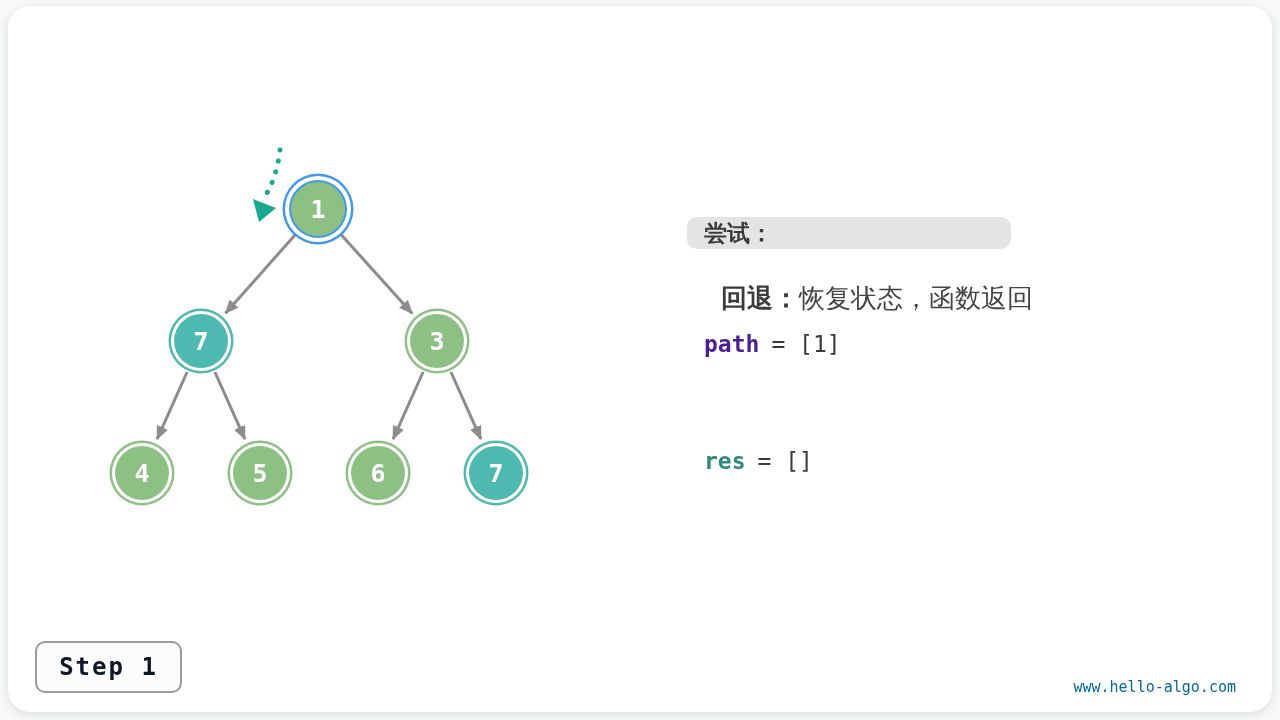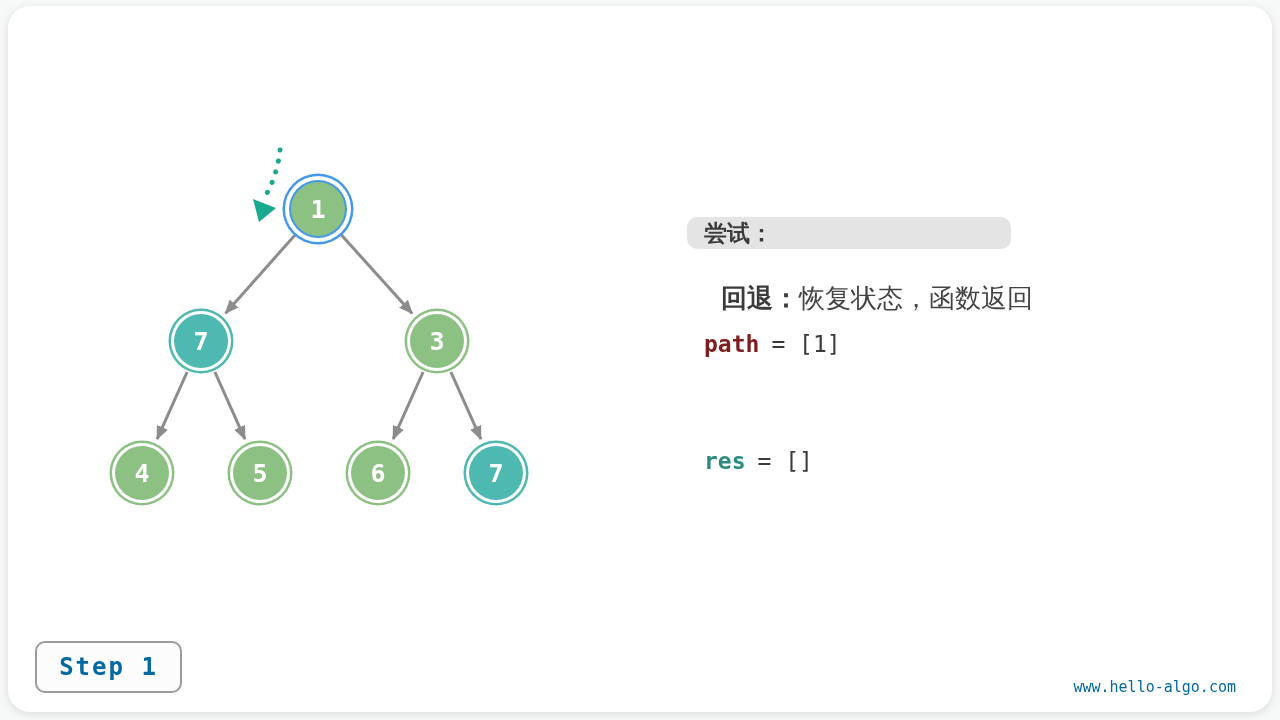--- a/index.html
+++ b/index.html
@@ -91,41 +91,41 @@
   .var-line {
     position: absolute;
     font-family: "DejaVu Sans Mono", monospace;
     font-size: 23px;
     color: #3A3A3A;
     white-space: nowrap;
   }
   .path-line { left: 704px; top: 331px; }
   .res-line  { left: 704px; top: 448px; }
   .var-name { font-weight: bold; }
-  .path-line .var-name { color: #7f1d1d; }
+  .path-line .var-name { color: #4c1d95; }
   .res-line  .var-name { color: #2C8B81; margin-top: 44px; }
   .var-value { margin-left: 12px; }
 
   
   .step-box {
     position: absolute;
     left: 35px; top: 641px;
     width: 147px; height: 52px;
     background: #FCFCFC;
     border: 2px solid #9B9B9B;
     border-radius: 10px;
     box-sizing: border-box;
     display: flex;
     align-items: center;
     justify-content: center;
     font-family: "DejaVu Sans Mono", monospace;
     font-weight: bold;
     font-size: 24px;
     letter-spacing: 2px;
-    color: #0369a1;
+    color: #0f172a;
   }
 
   .watermark {
     position: absolute;
     right: 44px; top: 678px;
     font-family: "DejaVu Sans Mono", monospace;
     font-size: 15px;
     color: #0369a1;
   }
 </style>

